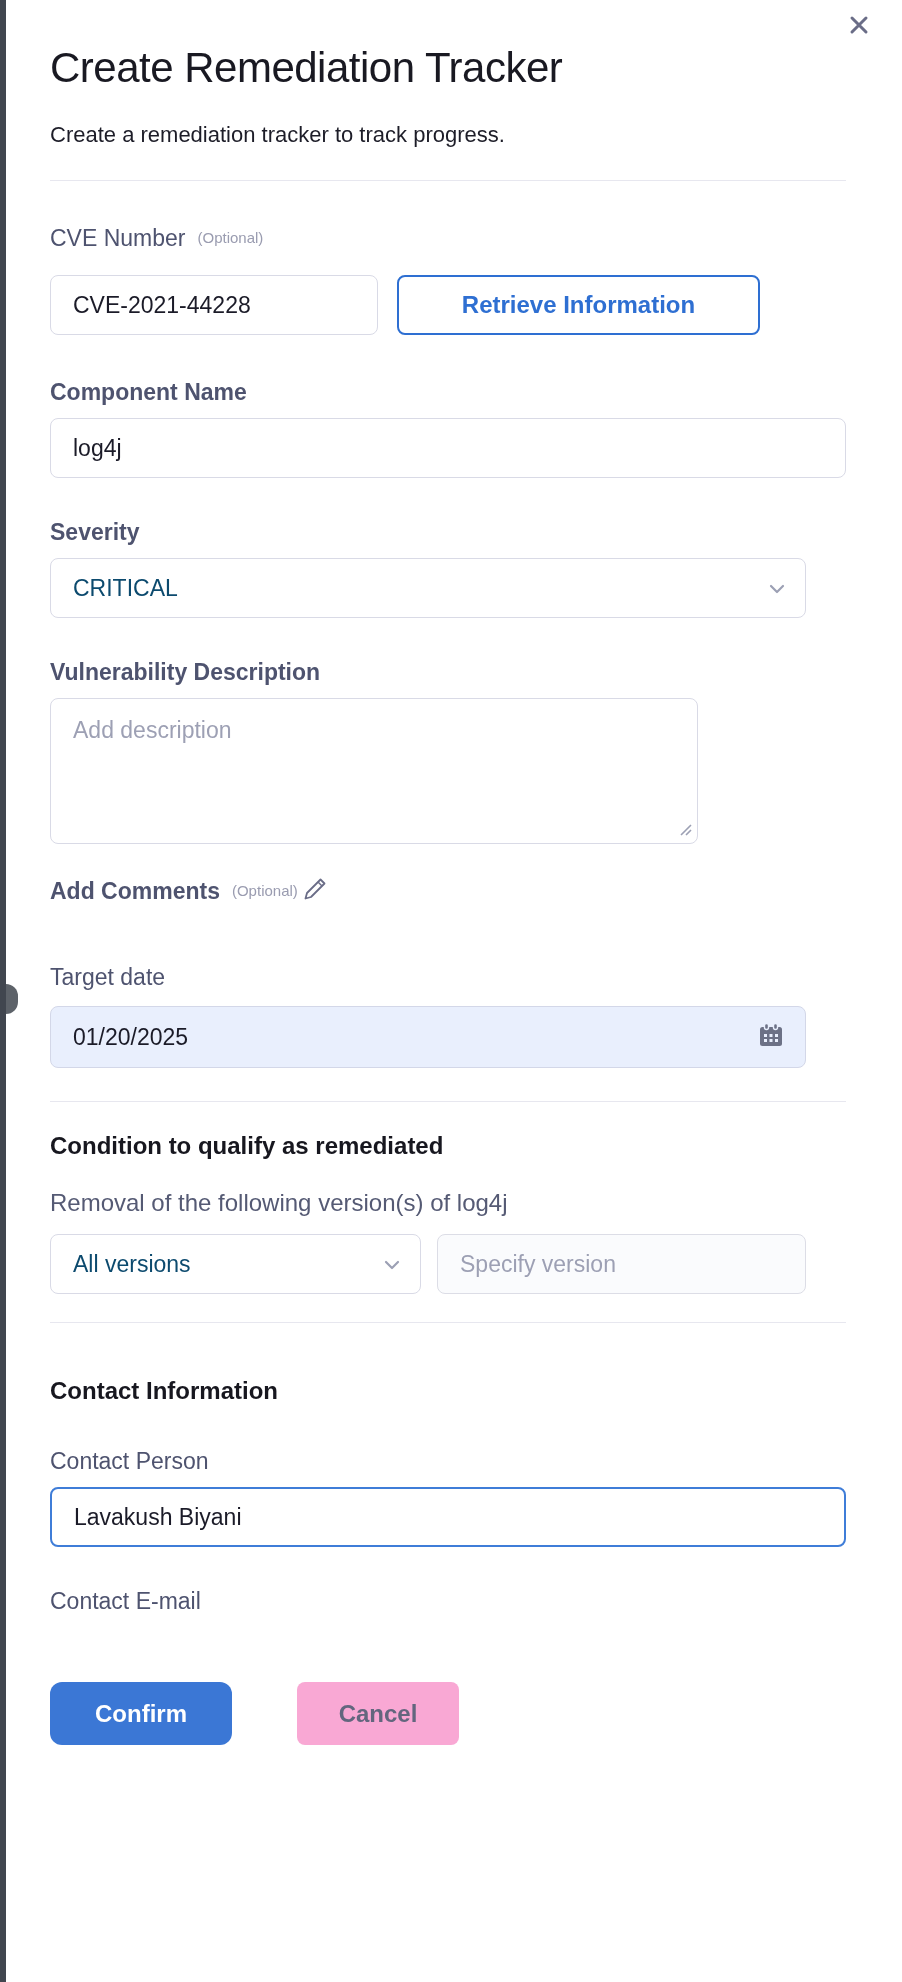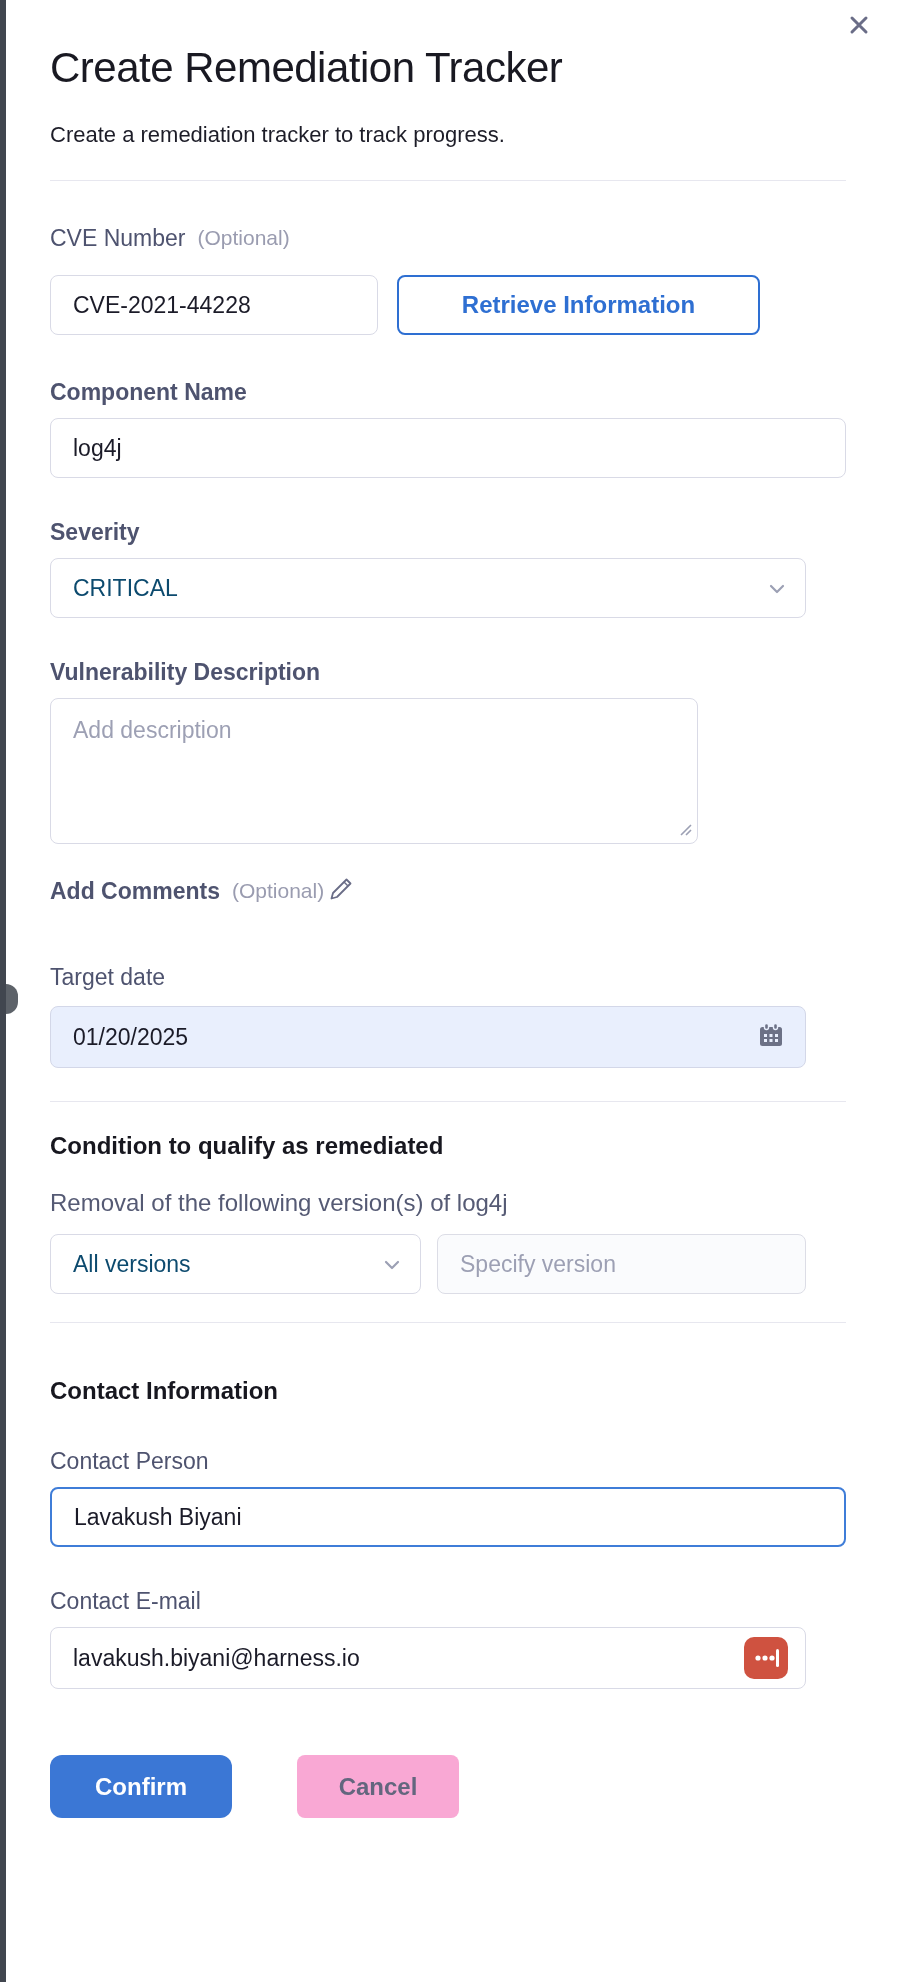--- a/index.html
+++ b/index.html
@@ -33,21 +33,21 @@
   .divider.d1 { margin-top:30px; }
   .divider.d2 { margin-top:33px; }
   .divider.d3 { margin-top:28px; }
 
   .field-label {
     font-size:23px; line-height:30px; color:#4e536f; font-weight:500;
     display:flex; align-items:center; gap:12px;
   }
   .field-label.strong { font-weight:600; }
   .field-label.regular { font-weight:400; }
-  .optional-tag { color:#9a9cb0; font-weight:400; font-size:21px; }
+  .optional-tag { color:#9a9cb0; font-weight:400; font-size:15px; }
 
   .fields-width { width:756px; }
 
   .text-input {
     height:60px; border:1px solid #d9dae6; border-radius:8px;
     font-family:inherit; font-size:23px; color:#1b1b28; padding:0 22px;
     background:#ffffff; outline:none; width:100%;
   }
   .text-input::placeholder { color:#9da0b4; }
   .text-input.focused { border:2px solid #3f7dd8; }
@@ -248,31 +248,20 @@
   <div class="section-heading contact-heading">Contact Information</div>
 
   <div class="field-label section-gap-md">
     <span>Contact Person</span>
   </div>
   <input class="text-input focused fields-width input-gap" type="text" value="Lavakush Biyani" style="">
 
   <div class="field-label section-gap-md">
     <span>Contact E-mail</span>
   </div>
-  <div class="email-wrap">
-    <input class="text-input" type="text" style="width: 756px; height: 62px;" value="lavakush.biyani@harness.io">
-    <span class="pm-icon">
-      <svg width="30" height="26" viewBox="0 0 30 26">
-        <circle cx="7" cy="13" r="2.6" fill="#ffffff"></circle>
-        <circle cx="14" cy="13" r="2.6" fill="#ffffff"></circle>
-        <circle cx="21" cy="13" r="2.6" fill="#ffffff"></circle>
-        <rect x="25" y="4" width="3" height="18" rx="1.5" fill="#ffffff"></rect>
-      </svg>
-    </span>
-  </div>
 
   
   <div class="actions-row">
     <button class="btn-primary">Confirm</button>
     <button class="btn-secondary">Cancel</button>
   </div>
 
 </div>
 
 </body></html>

